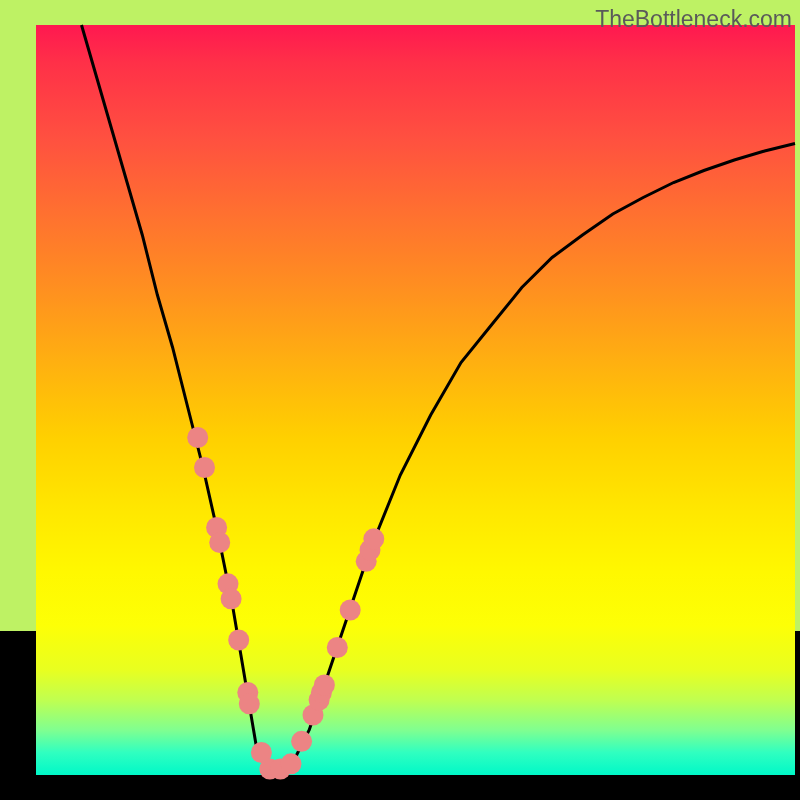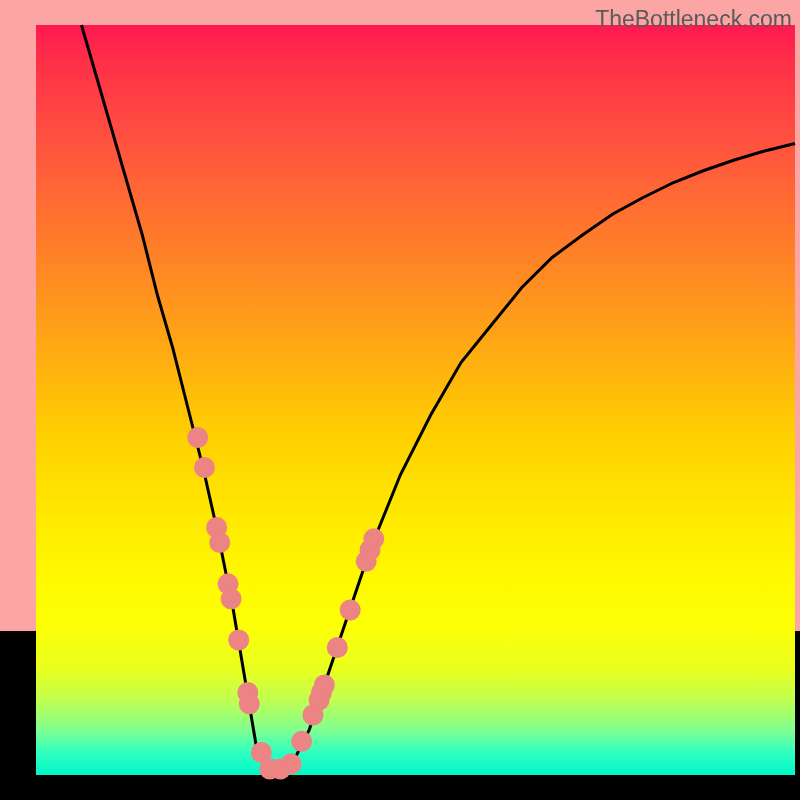--- a/index.html
+++ b/index.html
@@ -2,21 +2,21 @@
 <html><head>
 <meta charset="utf-8">
 <style>
   * { margin: 0; padding: 0; box-sizing: border-box; }
   html, body { width: 800px; height: 800px; overflow: hidden; }
   body { background: #000; font-family: Arial, sans-serif; }
   .chart-frame {
     position: absolute;
     left: 0; top: 0;
     width: 800px; height: 631px;
-    background: #fca5a5;
+    background: #bef264;
   }
   .plot-area {
     position: absolute;
     left: 36px;
     top: 25px;
     width: 759px;
     height: 750px;
     background: linear-gradient(to bottom,
       #ff1850 0%,
       #ff3048 5%,

